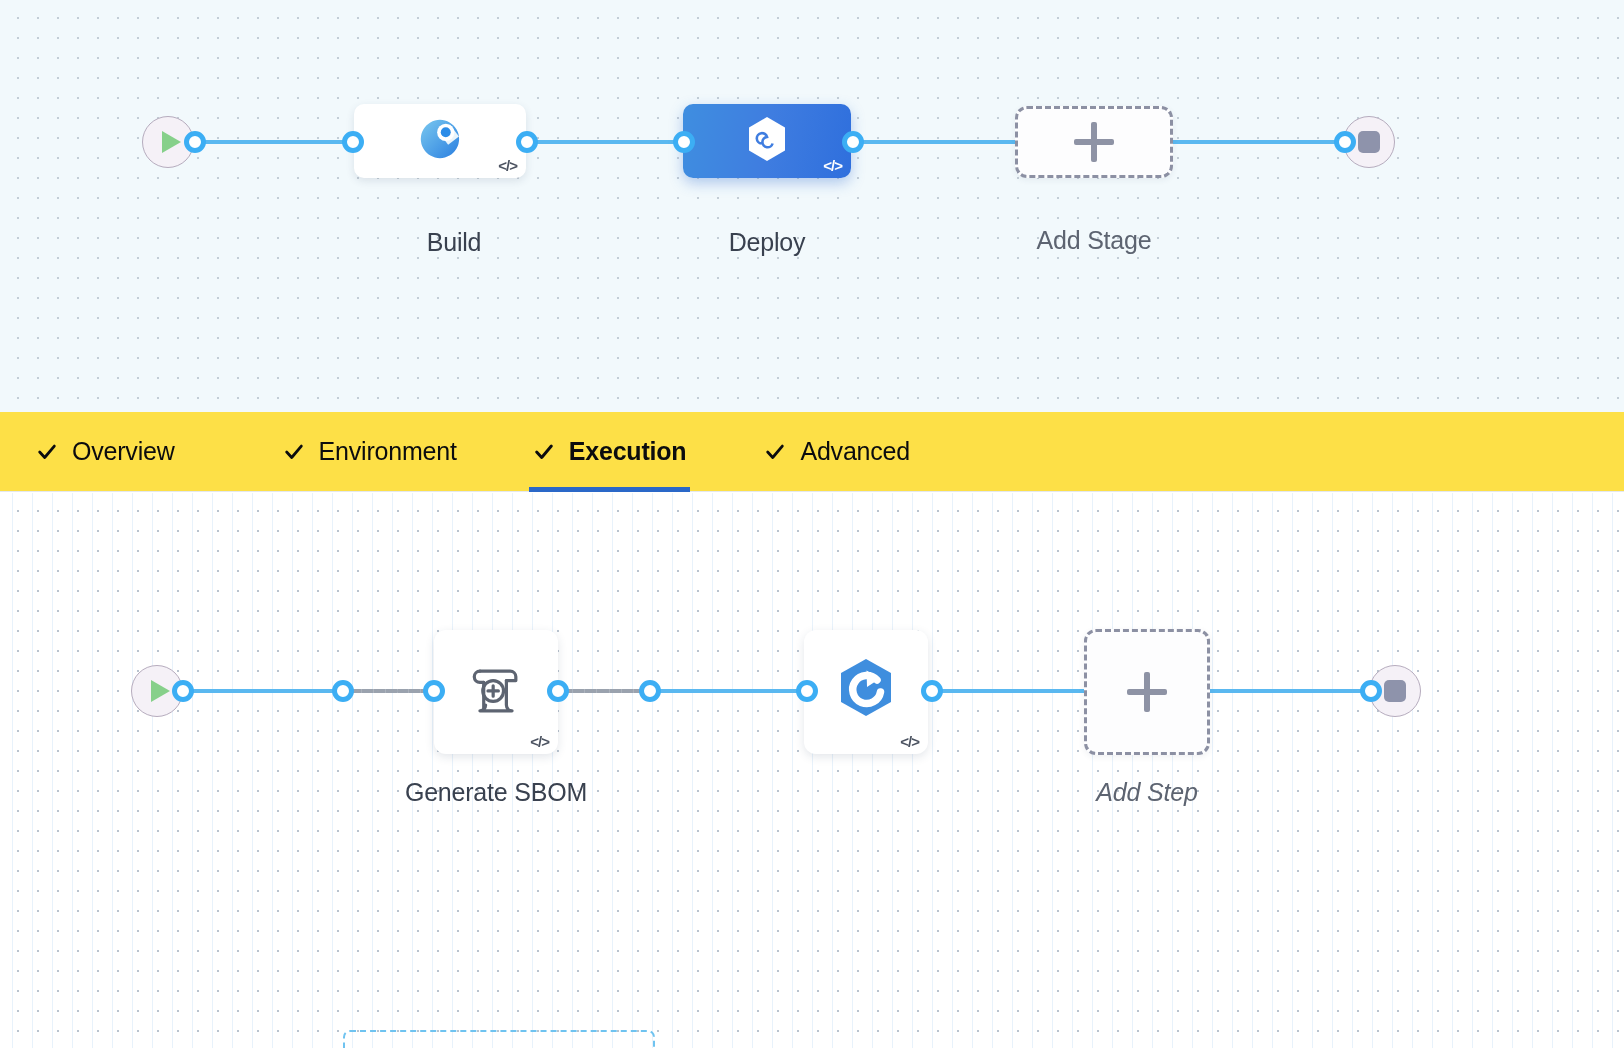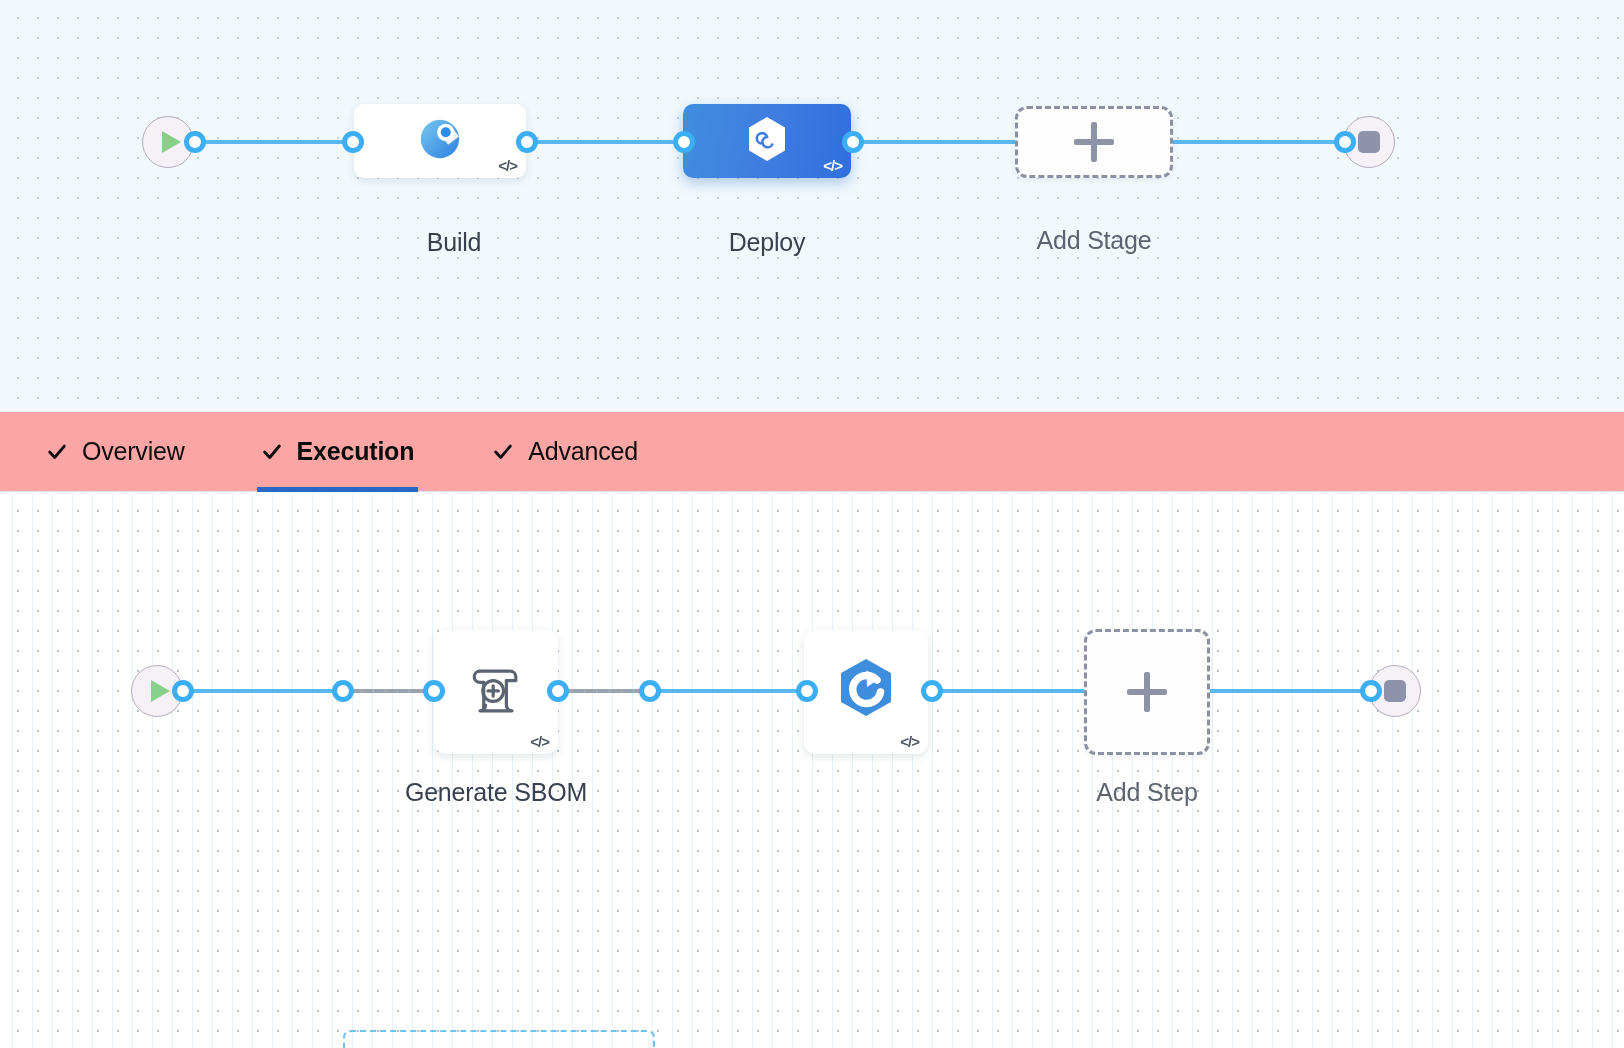--- a/index.html
+++ b/index.html
@@ -32,25 +32,25 @@
     background-position: 8px 8px;
     overflow: hidden;
   }
 
   
   .tab-bar {
     position: absolute;
     left: 0; top: 412px;
     width: 1624px;
     height: 80px;
-    background: #fca5a5;
+    background: #fde047;
     border-bottom: 1px solid #e4e8ee;
     display: flex;
     align-items: center;
-    padding-left: 32px;
+    padding-left: 22px;
   }
 
   .tab {
     position: relative;
     display: flex;
     align-items: center;
     gap: 14px;
     height: 80px;
     padding: 0 14px;
     cursor: pointer;
@@ -292,20 +292,28 @@
     <div class="tab">
       <span class="tab-check">
         <svg viewBox="0 0 24 24" fill="none" stroke="currentColor" stroke-width="3" stroke-linecap="round" stroke-linejoin="round">
             <polyline points="4,12 9.5,18 20,5.5"></polyline>
           </svg>
       </span>
       <span class="tab-label">Overview</span>
     </div>
 
 
+    <div class="tab" style="margin-left:80px;">
+      <span class="tab-check">
+        <svg viewBox="0 0 24 24" fill="none" stroke="currentColor" stroke-width="3" stroke-linecap="round" stroke-linejoin="round">
+            <polyline points="4,12 9.5,18 20,5.5"></polyline>
+          </svg>
+      </span>
+      <span class="tab-label">Environment</span>
+    </div>
 
     <div class="tab active" style="margin-left:48px;align-items:center;">
       <span class="tab-check">
         <svg viewBox="0 0 24 24" fill="none" stroke="currentColor" stroke-width="3.2" stroke-linecap="round" stroke-linejoin="round">
             <polyline points="4,12 9.5,18 20,5.5"></polyline>
           </svg>
       </span>
       <span class="tab-label">Execution</span>
     </div>
 
@@ -358,21 +366,21 @@
           <path d="M47 26 a14 14 0 1 0 3.5 12" fill="none" stroke="#ffffff" stroke-width="7.5" stroke-linecap="round"></path>
           <path d="M36.5 16.5 L50 24.5 L37 33 Z" fill="#ffffff"></path>
         </svg>
       </span>
       <span class="code-badge">&lt;/&gt;</span>
     </div>
 
     <div class="add-box" style="left:1084px; top:629px; margin-top:-493px; width:126px; height:126px;">
       <div class="plus"></div>
     </div>
-    <div class="node-label muted" style="left:1037px; top:772px; margin-top:-493px; width:220px;">Add Step</div>
+    <div class="node-label muted" style="left:1037px; top:772px; margin-top:-493px; width:220px;font-style:italic;">Add Step</div>
 
     <div class="terminal" style="left:1369px; top:172px;">
       <div class="stop-sq"></div>
     </div>
 
     <div class="port" style="left:172px; top:187px;"></div>
     <div class="port" style="left:332px; top:187px;"></div>
     <div class="port" style="left:423px; top:187px;"></div>
     <div class="port" style="left:547px; top:187px;"></div>
     <div class="port" style="left:639px; top:187px;"></div>

